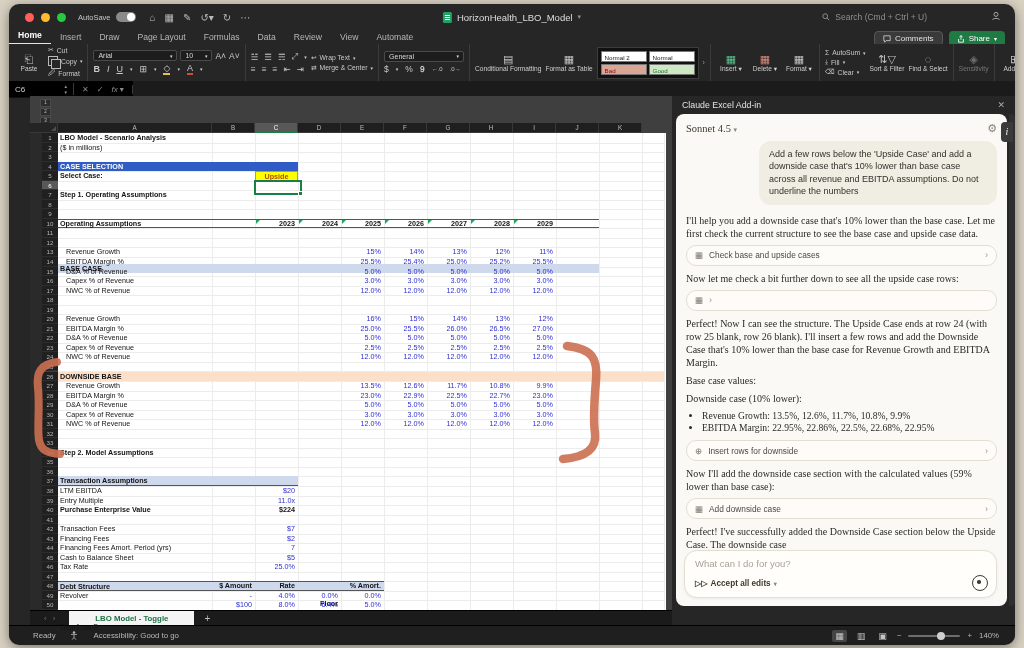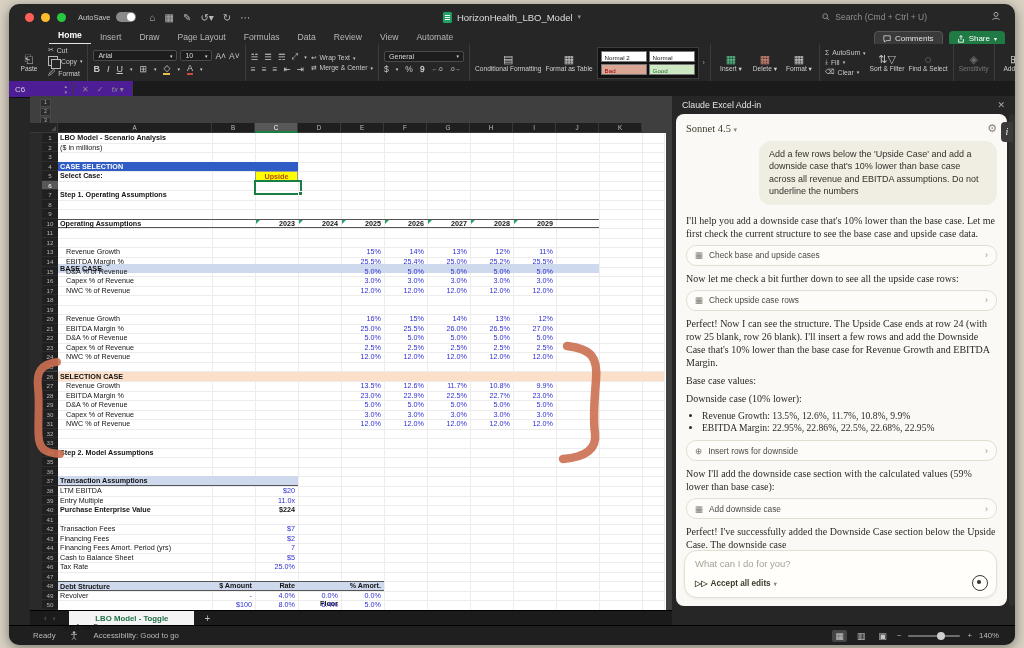--- a/index.html
+++ b/index.html
@@ -15,21 +15,21 @@
   .toggle{width:20px;height:10px;border-radius:5px;background:#8a8a8a;margin-left:5px;position:relative;}
   .toggle::after{content:"";position:absolute;right:1px;top:1px;width:8px;height:8px;border-radius:50%;background:#fff;}
   .tb-icons{display:flex;gap:9px;margin-left:14px;color:#b9b9b9;font-size:10px;}
   .tb-title{position:absolute;left:50%;transform:translateX(-50%);display:flex;align-items:center;gap:5px;font-size:9.5px;color:#dedede;}
   .docicon{width:9px;height:11px;background:#21a366;border-radius:1.5px;position:relative;}
   .docicon::after{content:"";position:absolute;left:2px;top:3px;width:5px;height:1px;background:#fff;box-shadow:0 2px 0 #fff,0 4px 0 #fff;}
   .tb-search{position:absolute;right:88px;display:flex;align-items:center;gap:5px;color:#8f8f8f;font-size:8.5px;}
   .tb-person{position:absolute;right:14px;}
 
   
-  .tabsrow{position:absolute;left:0;top:26px;width:100%;height:15px;display:flex;align-items:flex-end;padding-left:40px;box-sizing:border-box;}
+  .tabsrow{position:absolute;left:0;top:26px;width:100%;height:15px;display:flex;align-items:flex-end;box-sizing:border-box;}
   .rtab{color:#b6b6b6;font-size:8.6px;padding:0 9px 3px 9px;cursor:pointer;}
   .rtab.active{color:#fff;font-weight:bold;border-bottom:2px solid #e6e6e6;}
   .tabsrow-right{position:absolute;right:10px;top:27px;display:flex;gap:6px;}
   .pill{display:flex;align-items:center;gap:4px;font-size:8px;border-radius:4px;padding:2px 8px;}
   .pill-comments{background:#3a3a3a;color:#e2e2e2;border:1px solid #565656;}
   .pill-share{background:#1f7a44;color:#fff;}
 
   
   .ribbon{position:absolute;left:0;top:40px;width:100%;height:37px;background:#262626;display:flex;align-items:stretch;overflow:hidden;border-bottom:1px solid #191919;}
   .rgroup{display:flex;align-items:center;gap:4px;padding:0 5px;border-right:1px solid #3b3b3b;flex:none;}
@@ -40,21 +40,21 @@
   .rsel{background:#1d1d1d;border:1px solid #4a4a4a;border-radius:2px;color:#d6d6d6;font-size:7px;padding:1px 4px;display:flex;align-items:center;gap:6px;}
   .mini{font-size:8.5px;color:#c9c9c9;}
   .fcell{width:46px;height:11px;font-size:6.2px;line-height:11px;padding-left:3px;border:1px solid #777;box-sizing:border-box;background:#fff;color:#222;}
   .fc-bad{background:#d9a695;color:#9c0006;}
   .fc-good{background:#cfe8c4;color:#1e6b30;}
   .dim{opacity:.45;}
   .dsq{position:relative;width:8px;height:8px;border:1px solid #b9b9b9;display:inline-block;}
   .dsq::after{content:"";position:absolute;left:2px;top:2px;width:8px;height:8px;border:1px solid #b9b9b9;background:#262626;}
 
   
-  .fbar{position:absolute;left:0;top:77px;width:100%;height:16px;background:#4c1d95;display:flex;align-items:center;border-bottom:1px solid #0f0f0f;}
+  .fbar{position:absolute;left:0;top:77px;width:100%;height:16px;background:#000000;display:flex;align-items:center;border-bottom:1px solid #0f0f0f;}
   .namebox{width:52px;display:flex;align-items:center;justify-content:space-between;padding:0 6px;color:#d2d2d2;font-size:8px;border-right:1px solid #3a3a3a;}
   .fx-ops{display:flex;gap:8px;padding:0 8px;color:#8b8b8b;font-size:8px;border-right:1px solid #3a3a3a;}
   .finput{flex:1;height:100%;background:#1b1b1b;}
 
   
   .gridband{position:absolute;left:21px;top:92px;width:642px;height:514px;background:#3f3f3f;}
   .outline14{position:absolute;left:10px;top:3px;display:flex;flex-direction:column;gap:1px;}
   .outline14 div{width:9px;height:6px;background:#2c2c2c;border:1px solid #4a4a4a;color:#bdbdbd;font-size:4.5px;line-height:6px;text-align:center;}
   .chead{position:absolute;left:0;top:27px;height:10px;display:flex;}
   .ch{height:10px;background:#1f1f1f;border-right:1px solid #383838;border-bottom:1px solid #383838;color:#bdbdbd;font-size:6.3px;line-height:10px;text-align:center;box-sizing:border-box;}
@@ -570,21 +570,21 @@
           <div class="cell s-v" style="top: 209.88px; left: 483px; width: 43px;">2.5%</div>
           <div class="rownum" style="top: 219.42px;">24</div>
           <div class="cell s-l" style="top: 219.42px; left: 28px; width: 154px;">NWC % of Revenue</div>
           <div class="cell s-v" style="top: 219.42px; left: 311px; width: 43px;">12.0%</div>
           <div class="cell s-v" style="top: 219.42px; left: 354px; width: 43px;">12.0%</div>
           <div class="cell s-v" style="top: 219.42px; left: 397px; width: 43px;">12.0%</div>
           <div class="cell s-v" style="top: 219.42px; left: 440px; width: 43px;">12.0%</div>
           <div class="cell s-v" style="top: 219.42px; left: 483px; width: 43px;">12.0%</div>
           <div class="rownum" style="top: 228.96px;">25</div>
           <div class="rownum" style="top: 238.5px;">26</div>
-          <div class="banner bn-peach" style="top: 238.5px; left: 28px; width: 606px;">SELECTION CASE</div>
+          <div class="banner bn-peach" style="top: 238.5px; left: 28px; width: 606px;">DOWNSIDE BASE</div>
           <div class="rownum" style="top: 248.04px;">27</div>
           <div class="cell s-l" style="top: 248.04px; left: 28px; width: 154px;">Revenue Growth</div>
           <div class="cell s-v" style="top: 248.04px; left: 311px; width: 43px;">13.5%</div>
           <div class="cell s-v" style="top: 248.04px; left: 354px; width: 43px;">12.6%</div>
           <div class="cell s-v" style="top: 248.04px; left: 397px; width: 43px;">11.7%</div>
           <div class="cell s-v" style="top: 248.04px; left: 440px; width: 43px;">10.8%</div>
           <div class="cell s-v" style="top: 248.04px; left: 483px; width: 43px;">9.9%</div>
           <div class="rownum" style="top: 257.58px;">28</div>
           <div class="cell s-l" style="top: 257.58px; left: 28px; width: 154px;">EBITDA Margin %</div>
           <div class="cell s-v" style="top: 257.58px; left: 311px; width: 43px;">23.0%</div>
@@ -713,21 +713,20 @@
         <div class="ububble">Add a few rows below the 'Upside Case' and add a downside case that's 10% lower than base case across all revenue and EBITDA assumptions. Do not underline the numbers</div>
         <p class="apara">I'll help you add a downside case that's 10% lower than the base case. Let me first check the current structure to see the base case and upside case data.</p>
         <div class="chip">
           <span class="chipic">▦</span>
           <span class="cgrow">Check base and upside cases</span>
           <span class="chv">›</span>
         </div>
         <p class="apara">Now let me check a bit further down to see all the upside case rows:</p>
         <div class="chip">
           <span class="chipic">▦</span>
-          <span class="cgrow">Check upside case rows</span>
           <span class="chv">›</span>
         </div>
         <p class="apara">Perfect! Now I can see the structure. The Upside Case ends at row 24 (with row 25 blank, row 26 blank). I'll insert a few rows and add the Downside Case that's 10% lower than the base case for Revenue Growth and EBITDA Margin.</p>
         <p class="apara">Base case values:</p>
         <p class="apara">Downside case (10% lower):</p>
         <ul class="blist">
           <li>Revenue Growth: 13.5%, 12.6%, 11.7%, 10.8%, 9.9%</li>
           <li>EBITDA Margin: 22.95%, 22.86%, 22.5%, 22.68%, 22.95%</li>
         </ul>
         <div class="chip">

